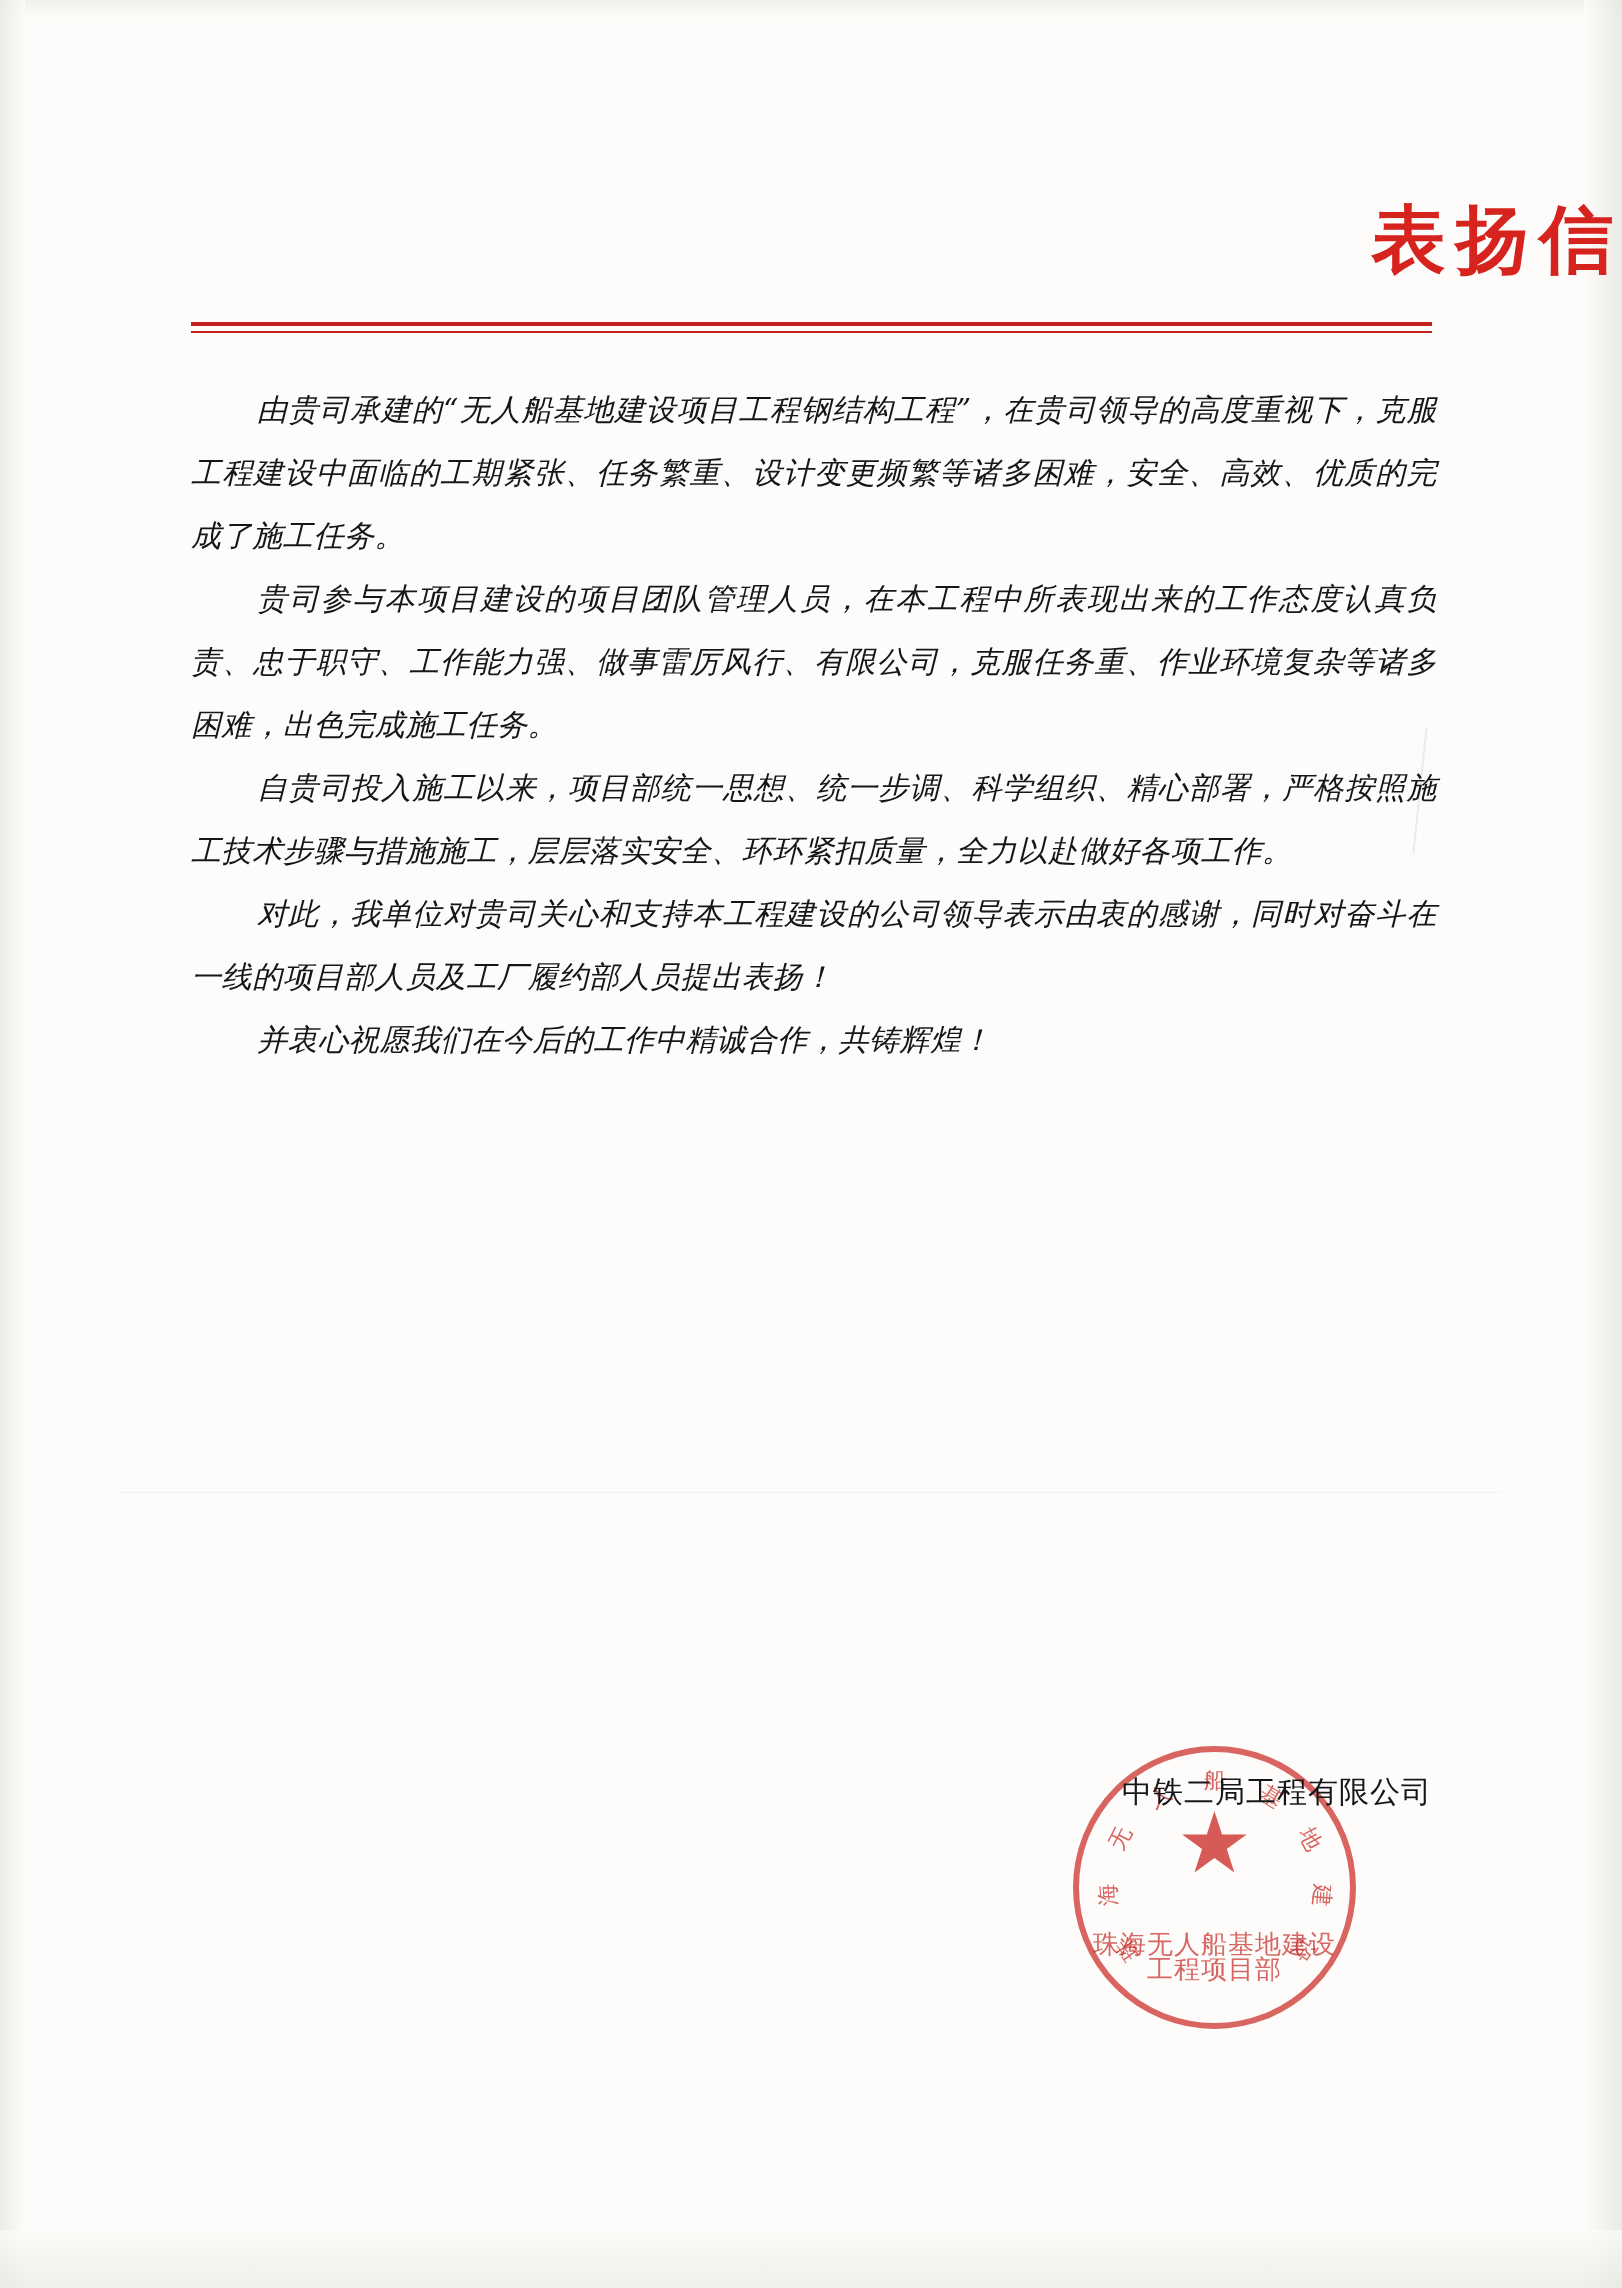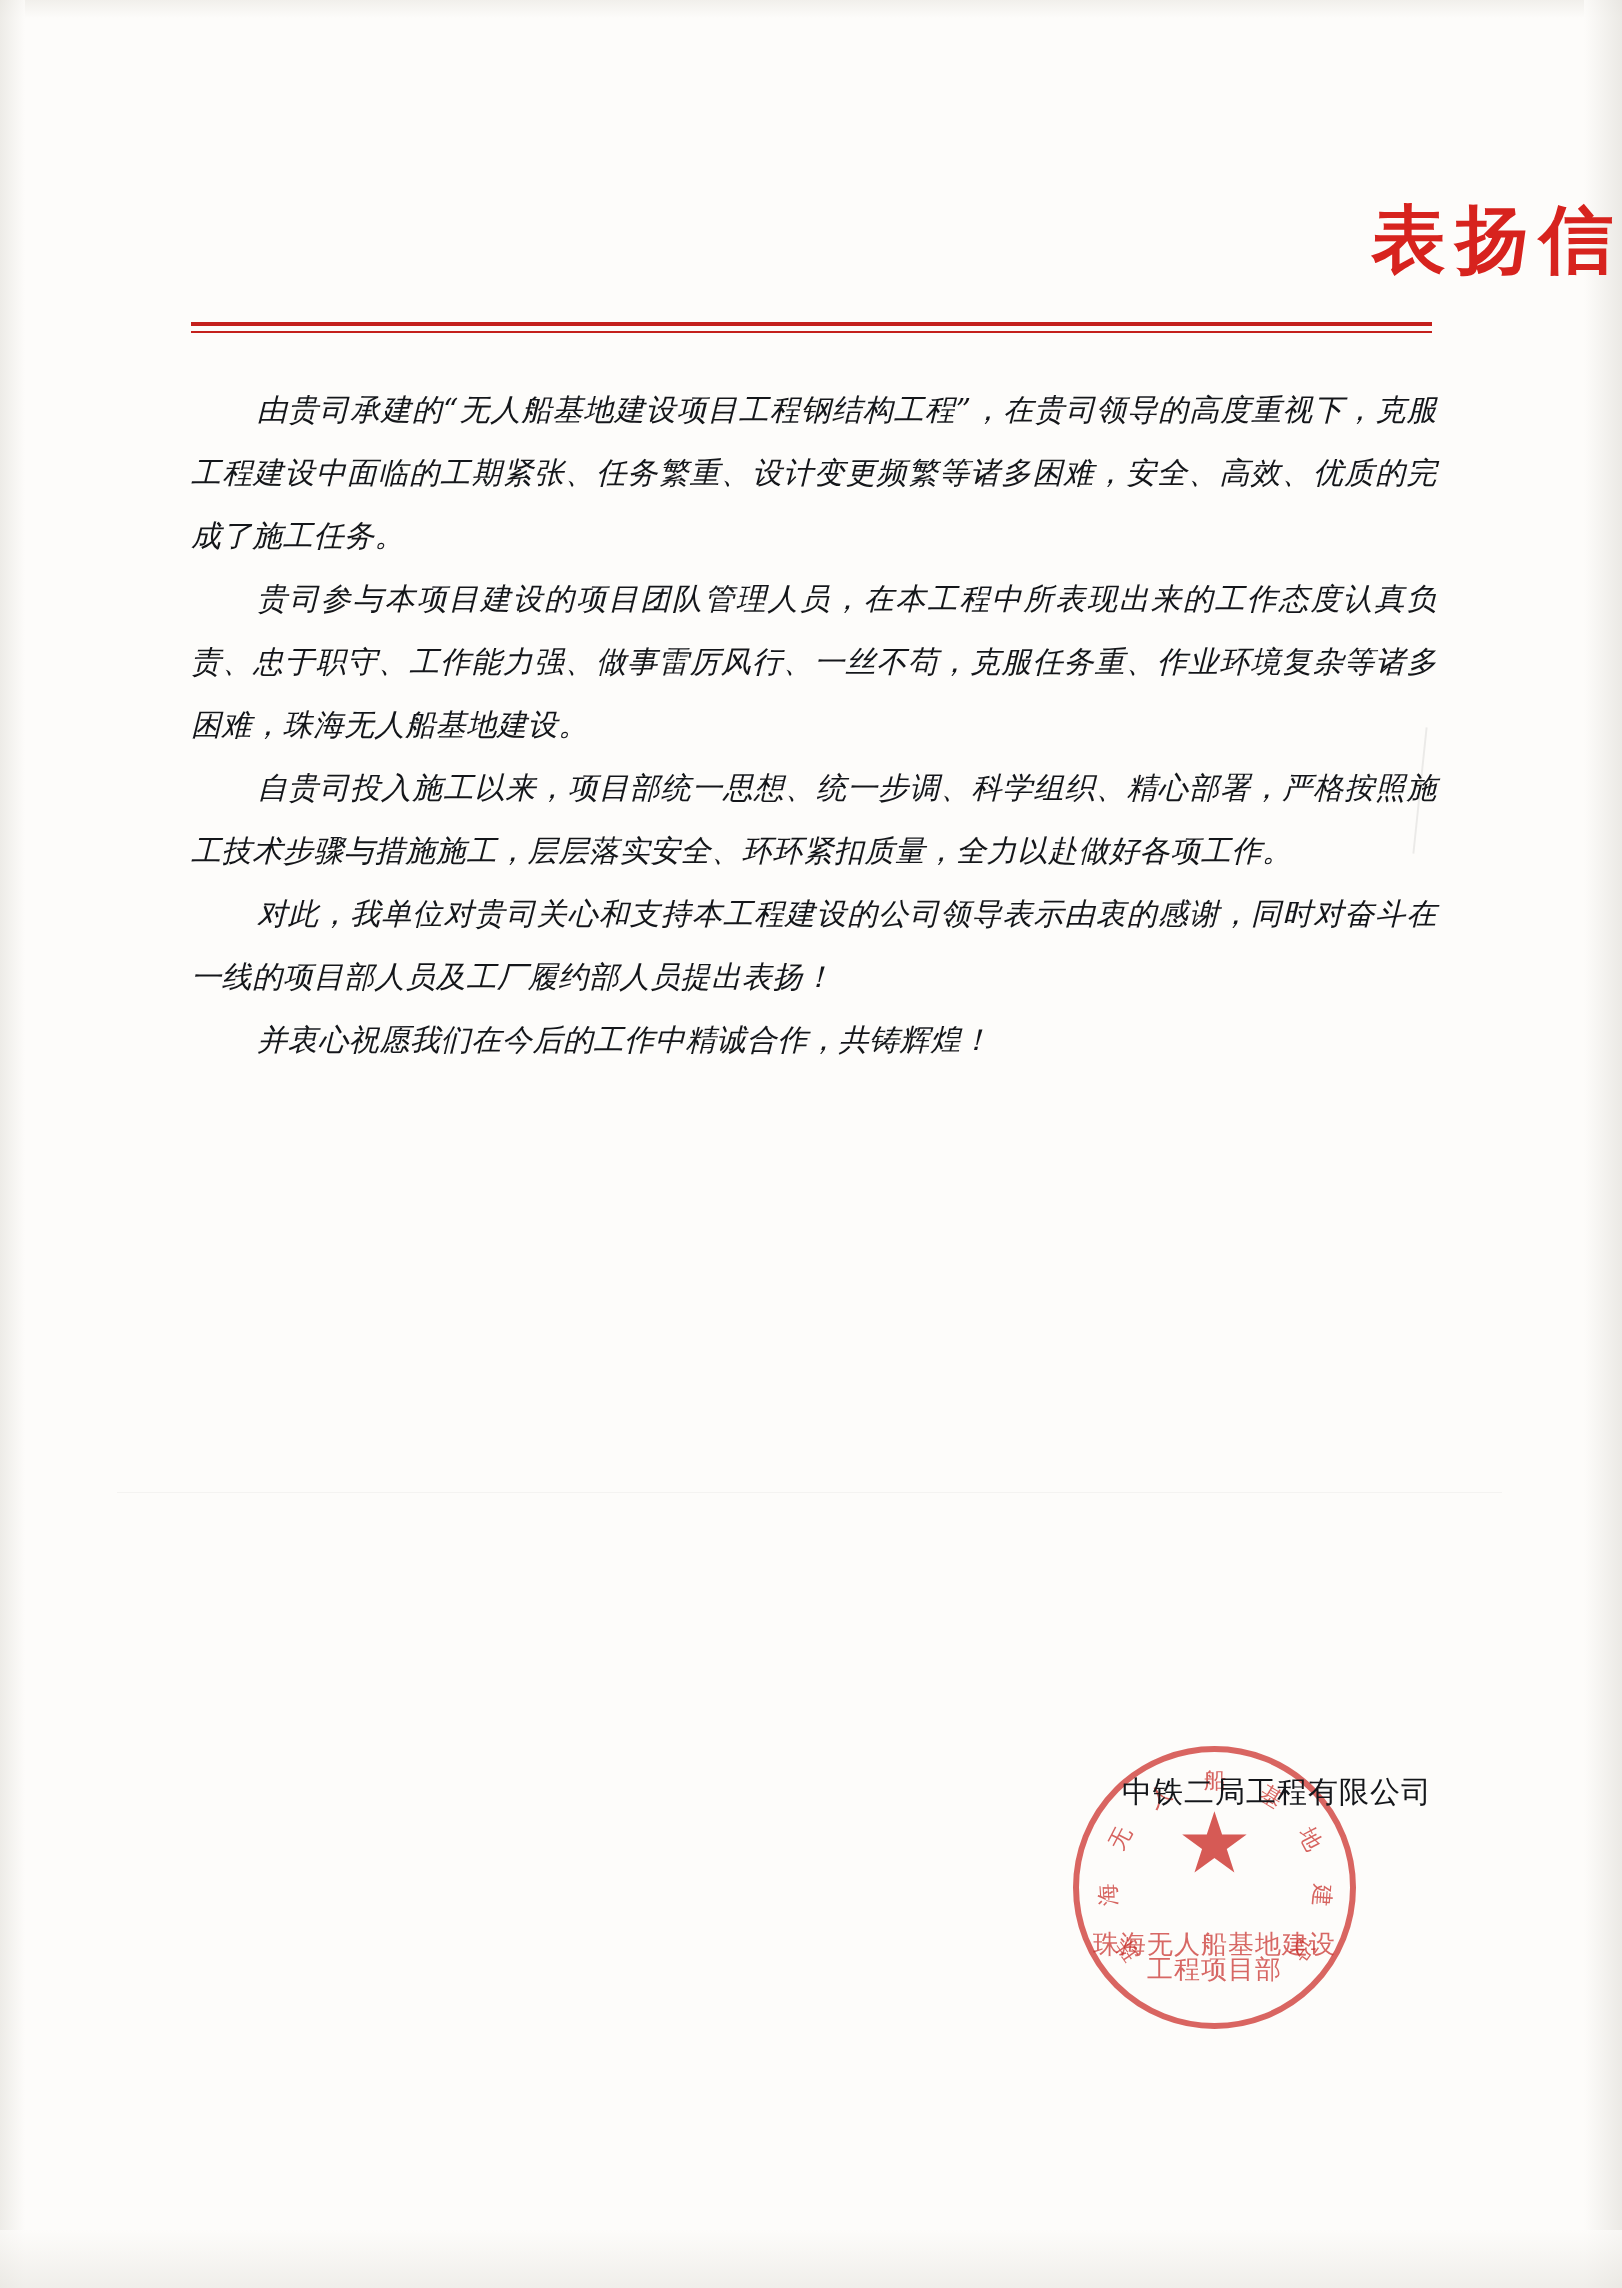--- a/index.html
+++ b/index.html
@@ -197,21 +197,21 @@
 
   <div class="title">表扬信</div>
 
   <div class="rule-wrap">
     <div class="rule-thick"></div>
     <div class="rule-thin"></div>
   </div>
 
   <div class="body">
     <p class="para">由贵司承建的“无人船基地建设项目工程钢结构工程”，在贵司领导的高度重视下，克服工程建设中面临的工期紧张、任务繁重、设计变更频繁等诸多困难，安全、高效、优质的完成了施工任务。</p>
-    <p class="para">贵司参与本项目建设的项目团队管理人员，在本工程中所表现出来的工作态度认真负责、忠于职守、工作能力强、做事雷厉风行、一丝不苟，克服任务重、作业环境复杂等诸多困难，珠海无人船基地建设。</p>
+    <p class="para">贵司参与本项目建设的项目团队管理人员，在本工程中所表现出来的工作态度认真负责、忠于职守、工作能力强、做事雷厉风行、有限公司，克服任务重、作业环境复杂等诸多困难，出色完成施工任务。</p>
     <p class="para">自贵司投入施工以来，项目部统一思想、统一步调、科学组织、精心部署，严格按照施工技术步骤与措施施工，层层落实安全、环环紧扣质量，全力以赴做好各项工作。</p>
     <p class="para">对此，我单位对贵司关心和支持本工程建设的公司领导表示由衷的感谢，同时对奋斗在一线的项目部人员及工厂履约部人员提出表扬！</p>
     <p class="para">并衷心祝愿我们在今后的工作中精诚合作，共铸辉煌！</p>
   </div>
 
   <div class="crease-a"></div>
   <div class="crease-b"></div>
 
   <div class="seal">
     <div class="ring"></div>

